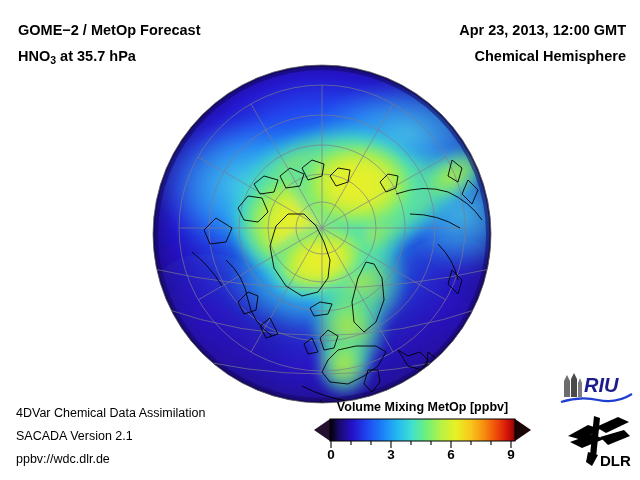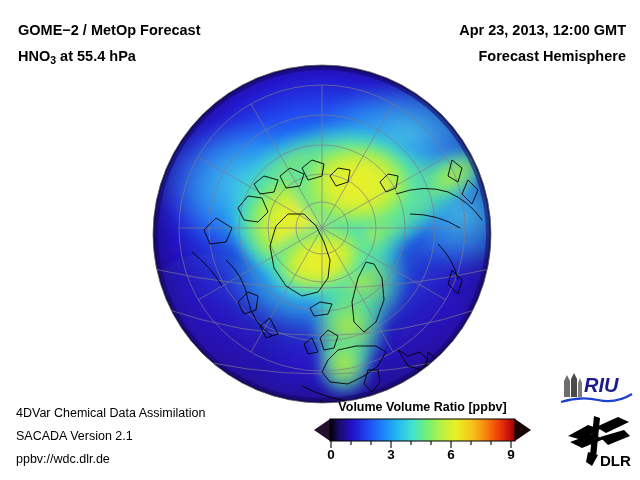--- a/index.html
+++ b/index.html
@@ -112,26 +112,26 @@
     height: 58px;
   }
 </style>
 </head>
 <body>
 
 <div id="page">
 
   <div class="hdr-left">
     <span class="hdr-line">GOME−2 / MetOp Forecast</span>
-    <span class="hdr-line"><span>HNO</span><span class="sub">3</span><span> at 55.4 hPa</span></span>
+    <span class="hdr-line"><span>HNO</span><span class="sub">3</span><span> at 35.7 hPa</span></span>
   </div>
 
   <div class="hdr-right">
     <span class="hdr-line">Apr 23, 2013, 12:00 GMT</span>
-    <span class="hdr-line">Forecast Hemisphere</span>
+    <span class="hdr-line">Chemical Hemisphere</span>
   </div>
 
   <div id="globe-wrap">
     <svg id="globe-svg" width="340" height="340" viewBox="0 0 340 340">
       <defs>
         <clipPath id="diskClip">
           <circle cx="170" cy="170" r="169"></circle>
         </clipPath>
 
         <radialGradient id="gBase" cx="50%" cy="47%" r="52%">
@@ -300,21 +300,21 @@
     </svg>
   </div>
 
   <div class="footer-left">
     <span style="display:block">4DVar Chemical Data Assimilation</span>
     <span style="display:block">SACADA Version 2.1</span>
     <span style="display:block">ppbv://wdc.dlr.de</span>
   </div>
 
   <div id="cbar-block">
-    <div id="cbar-title">Volume Volume Ratio [ppbv]</div>
+    <div id="cbar-title">Volume Mixing MetOp [ppbv]</div>
 
     <svg id="cbar-svg" width="225" height="32" viewBox="0 0 225 32">
       <defs>
         <linearGradient id="cbGrad" x1="0" y1="0" x2="1" y2="0">
           <stop offset="0.00" stop-color="#000000"></stop>
           <stop offset="0.05" stop-color="#1b0a6e"></stop>
           <stop offset="0.12" stop-color="#2410c8"></stop>
           <stop offset="0.20" stop-color="#1f46f0"></stop>
           <stop offset="0.28" stop-color="#1b7ef8"></stop>
           <stop offset="0.36" stop-color="#23b6f2"></stop>

